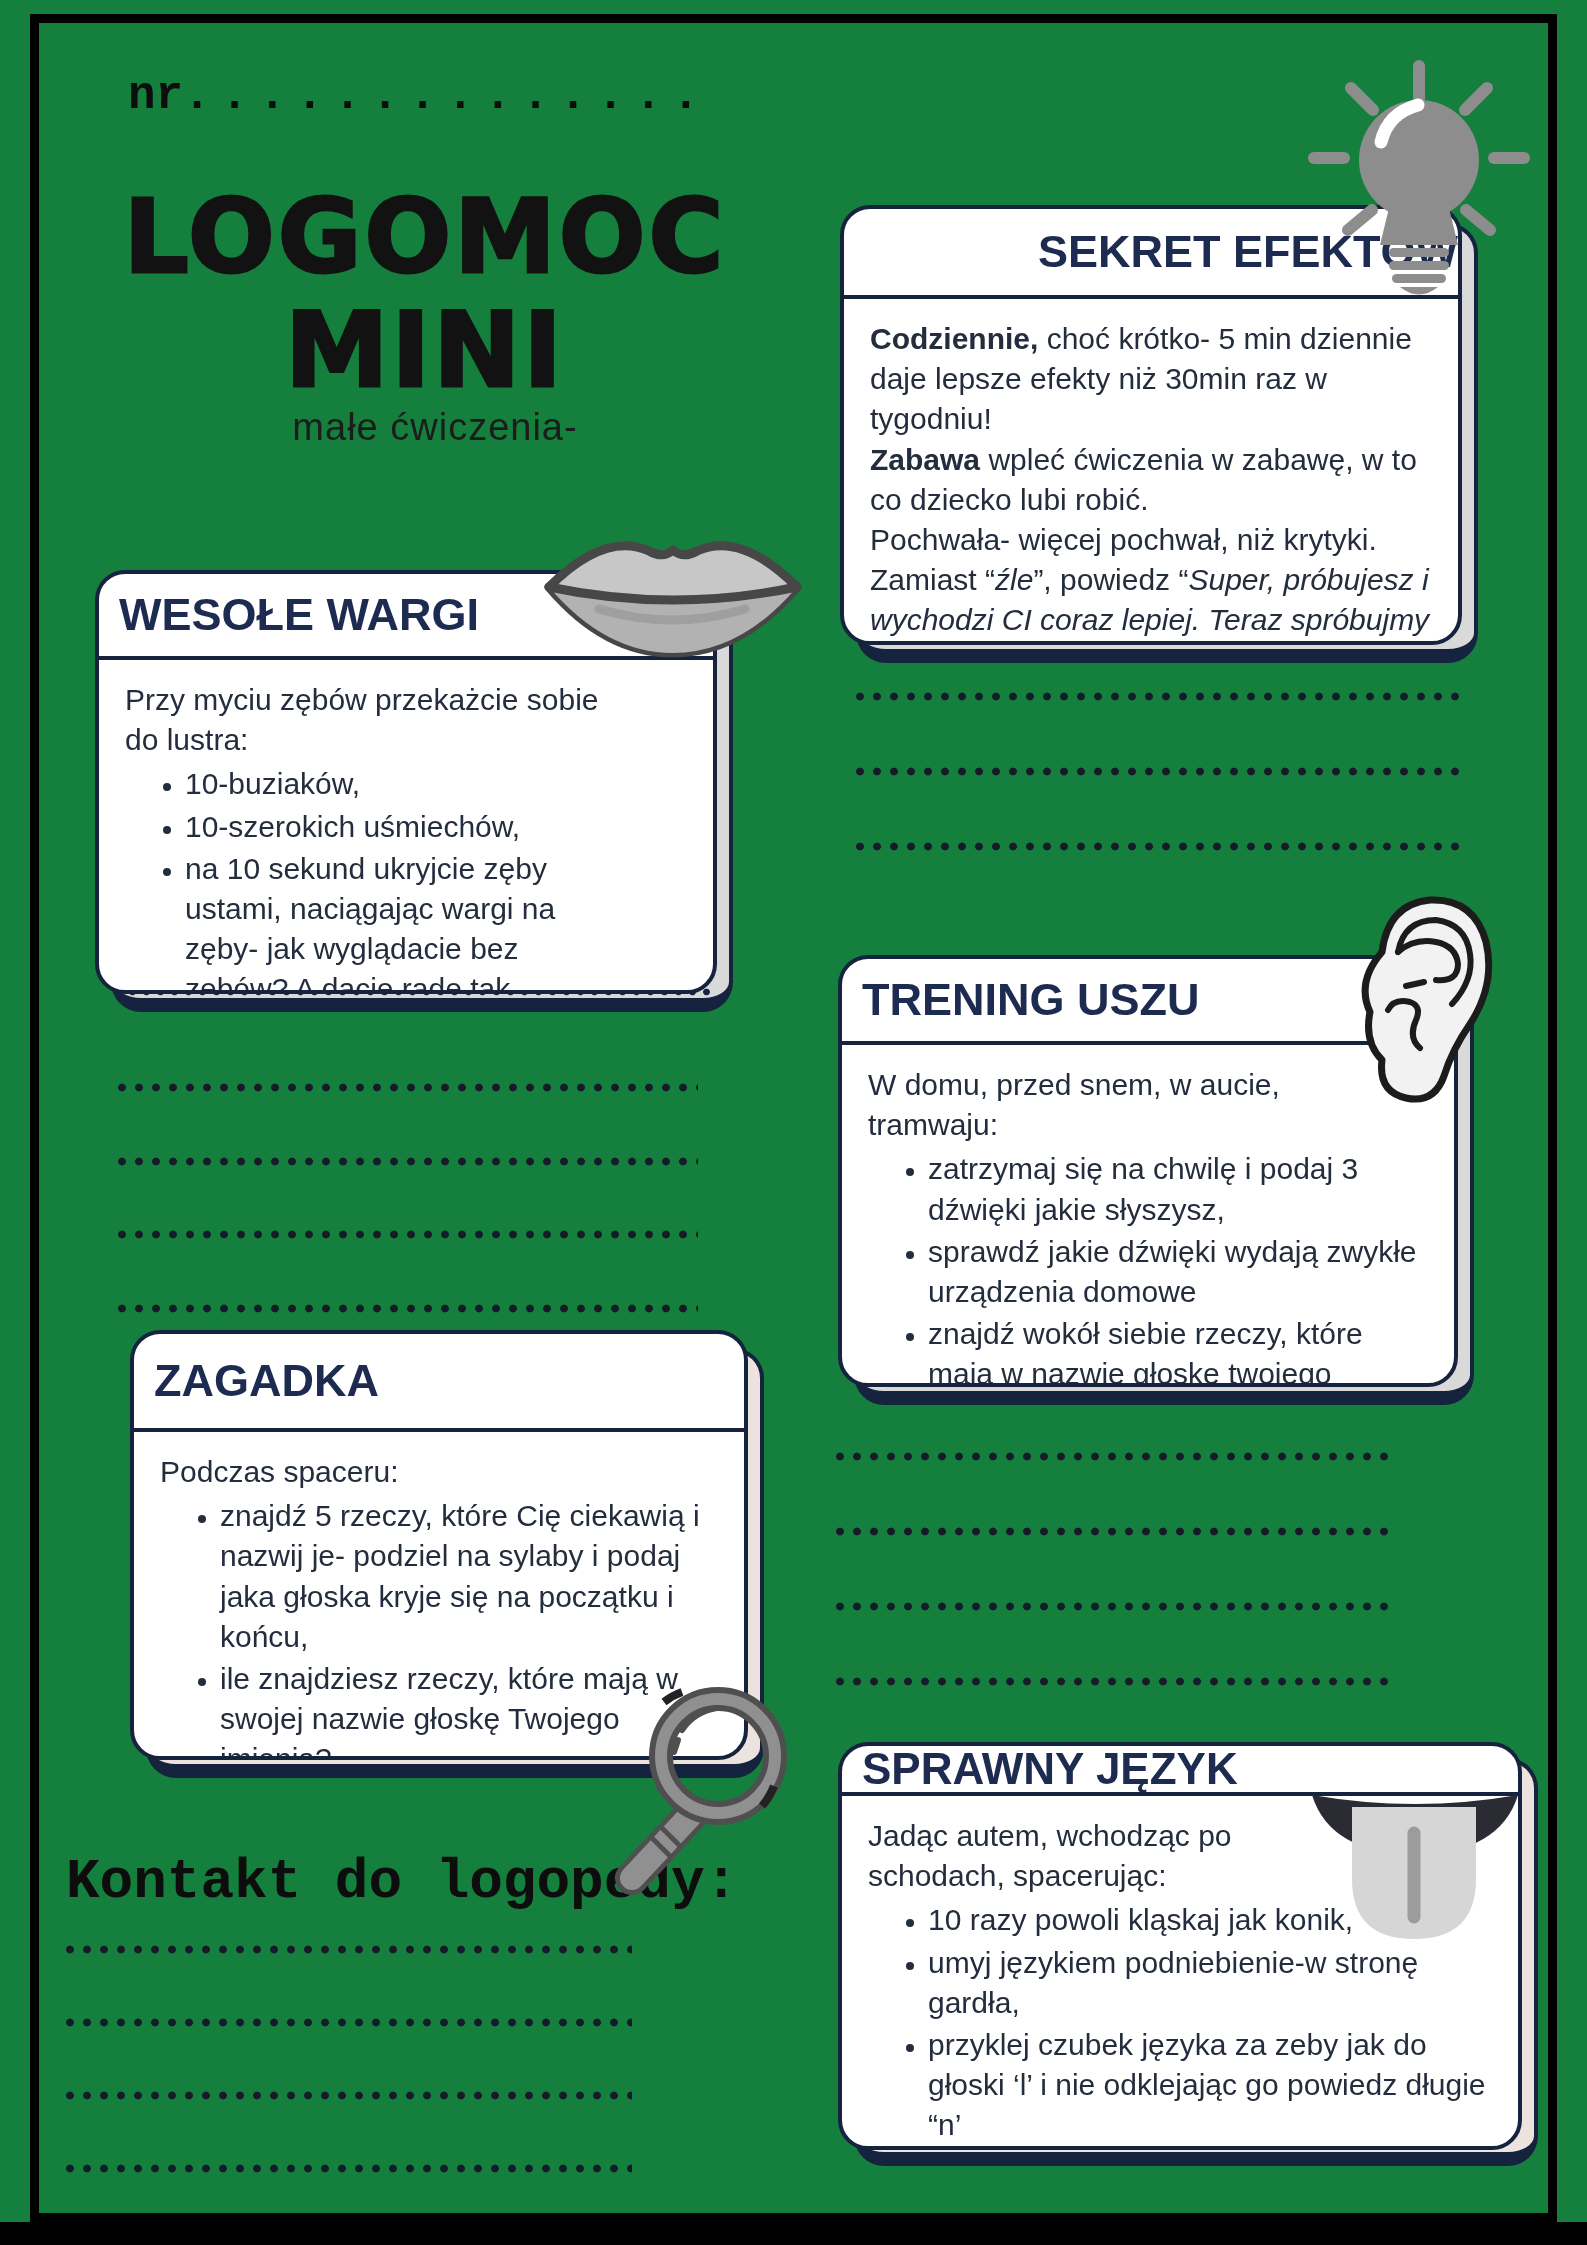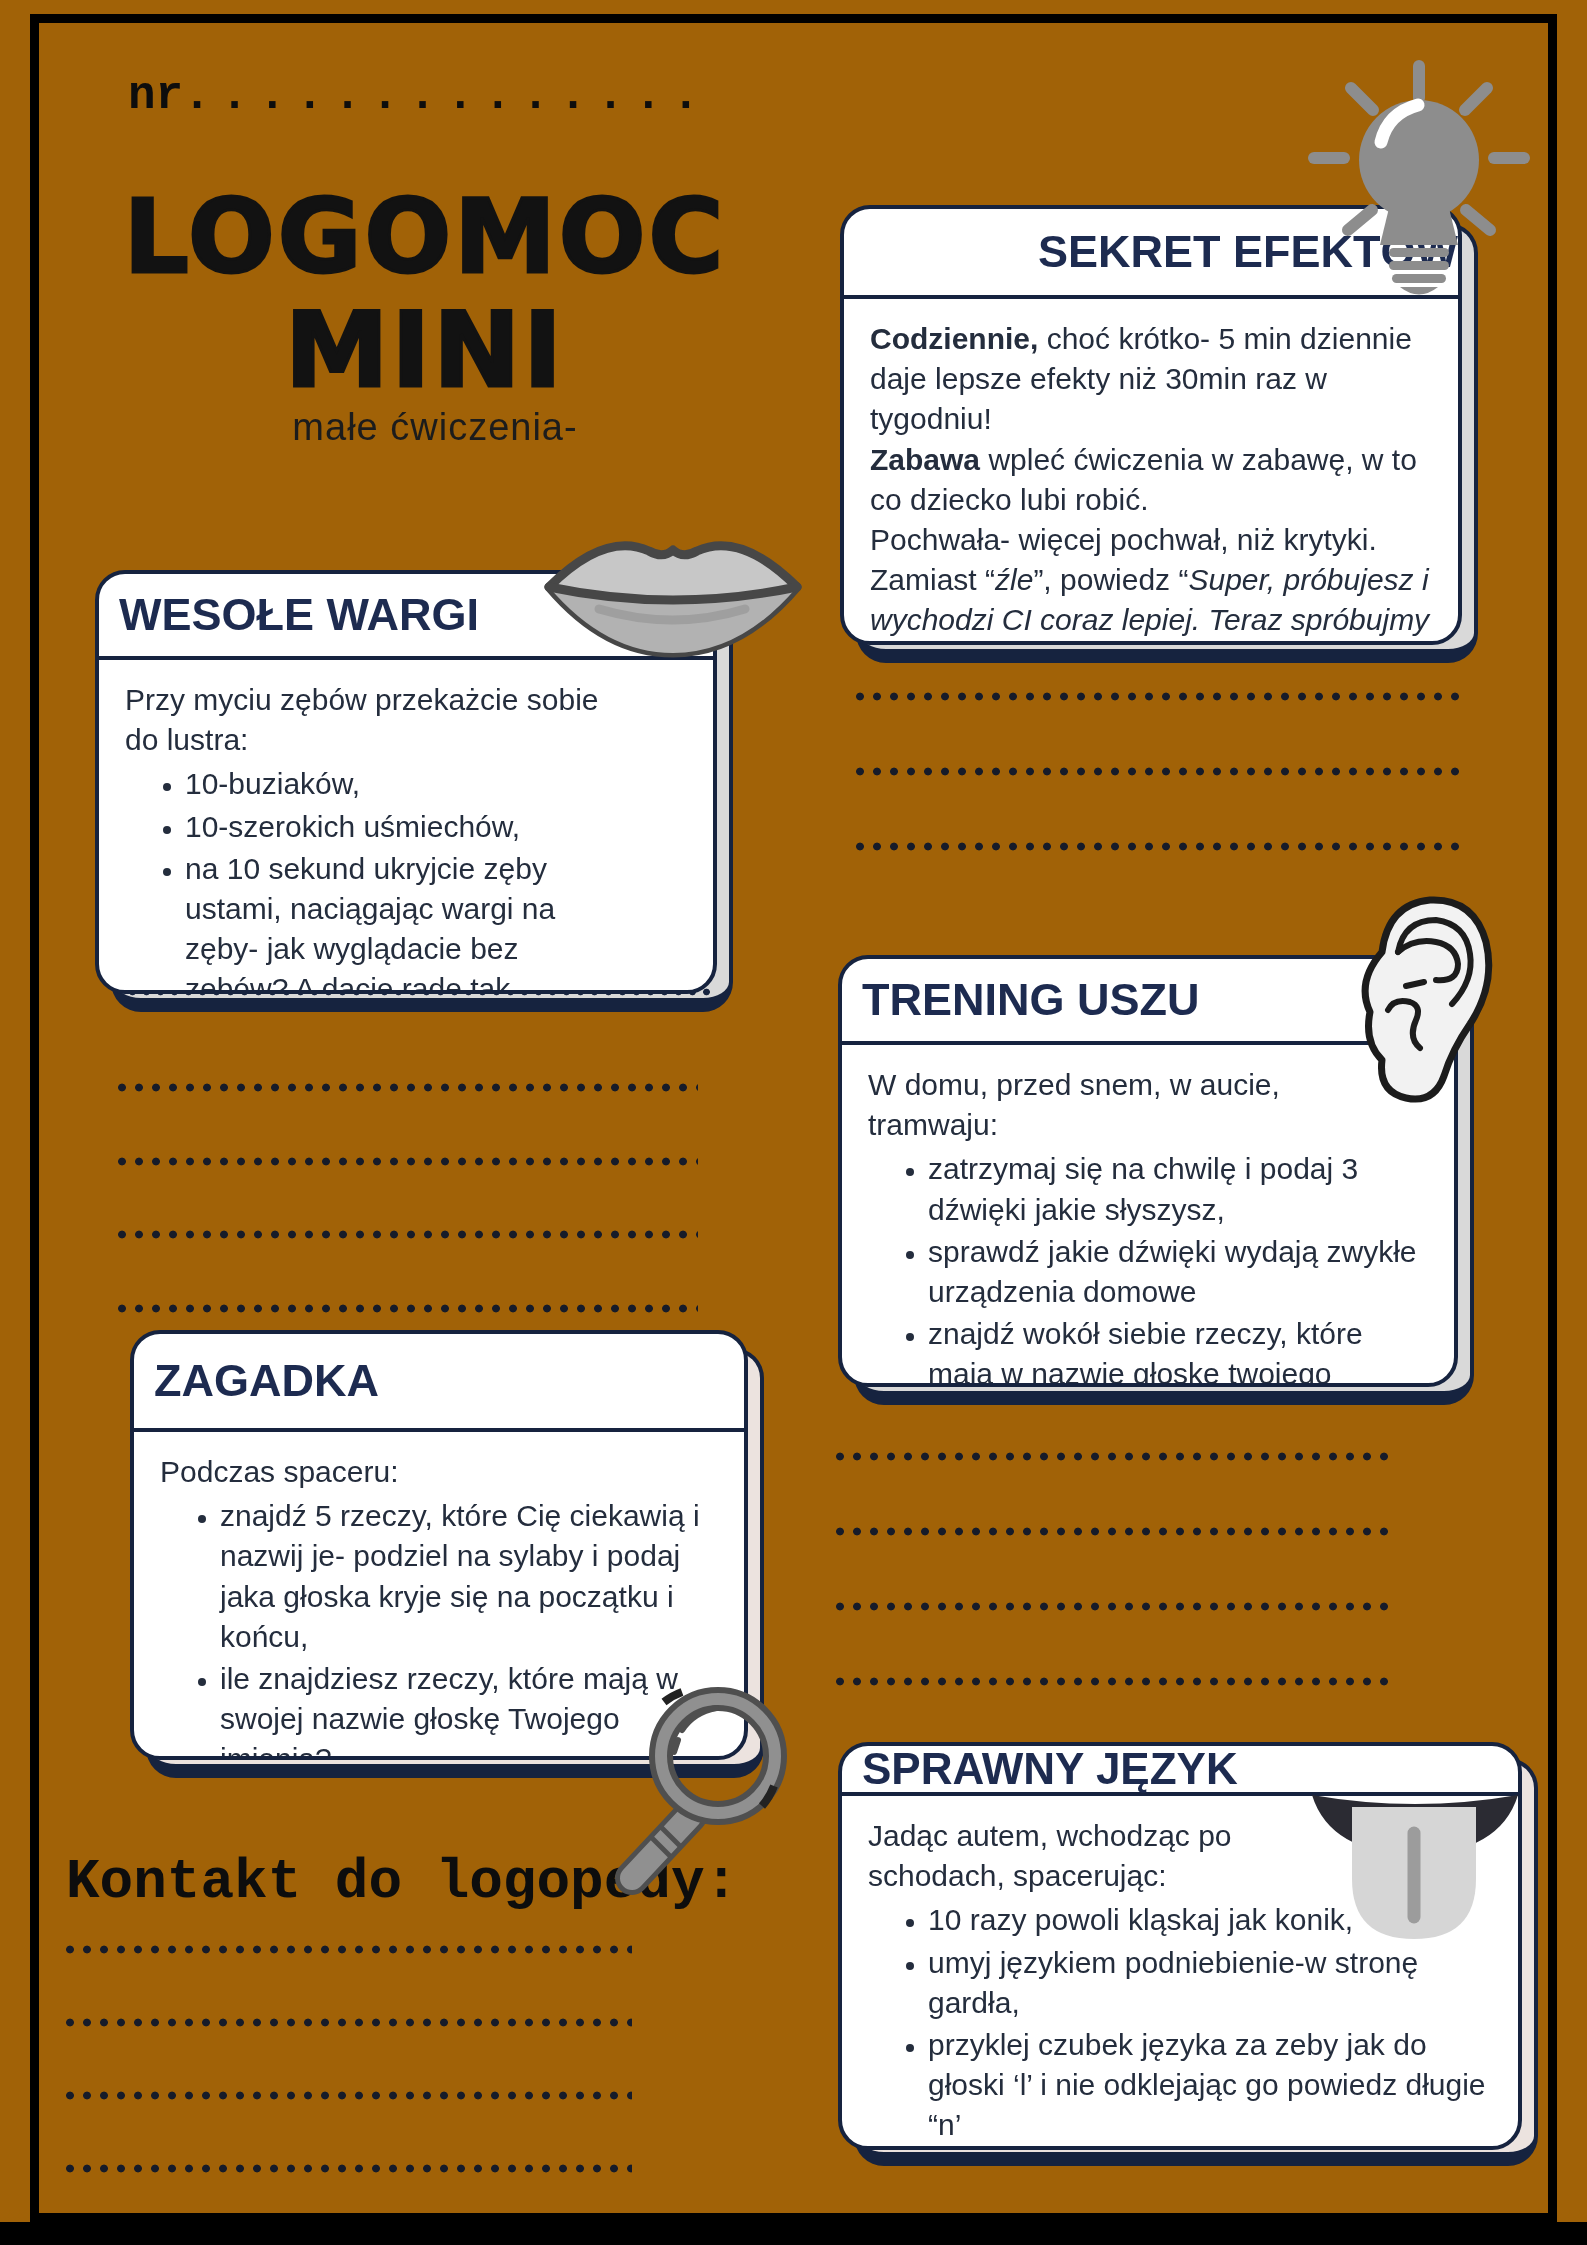--- a/index.html
+++ b/index.html
@@ -5,21 +5,21 @@
   :root{
     --navy:#16233f;
     --heading:#1d2b50;
     --body:#242d3d;
     --icon-gray:#8d8d8d;
     --shadow-gray:#d9d9d9;
     --shadow-beige:#ece3df;
   }
   *{box-sizing:border-box;margin:0;padding:0}
   html,body{background:#fff}
-  #canvas{position:relative;width:1587px;height:2245px;background:#a16207;overflow:hidden;
+  #canvas{position:relative;width:1587px;height:2245px;background:#15803d;overflow:hidden;
           font-family:"Liberation Sans",sans-serif;color:var(--body)}
 
   
   .frame{position:absolute;left:30px;top:14px;width:1527px;height:2208px;border:9px solid #000;z-index:0}
   .bottom-bar{position:absolute;left:0;top:2222px;width:1587px;height:23px;background:#000;z-index:5}
 
   
   .nr-line{position:absolute;left:128px;top:70px;font-family:"Liberation Mono","DejaVu Sans Mono",monospace;
            font-weight:700;font-size:46px;color:#0d0d0d;z-index:2;white-space:nowrap}
   .nr-dots{letter-spacing:10px}

